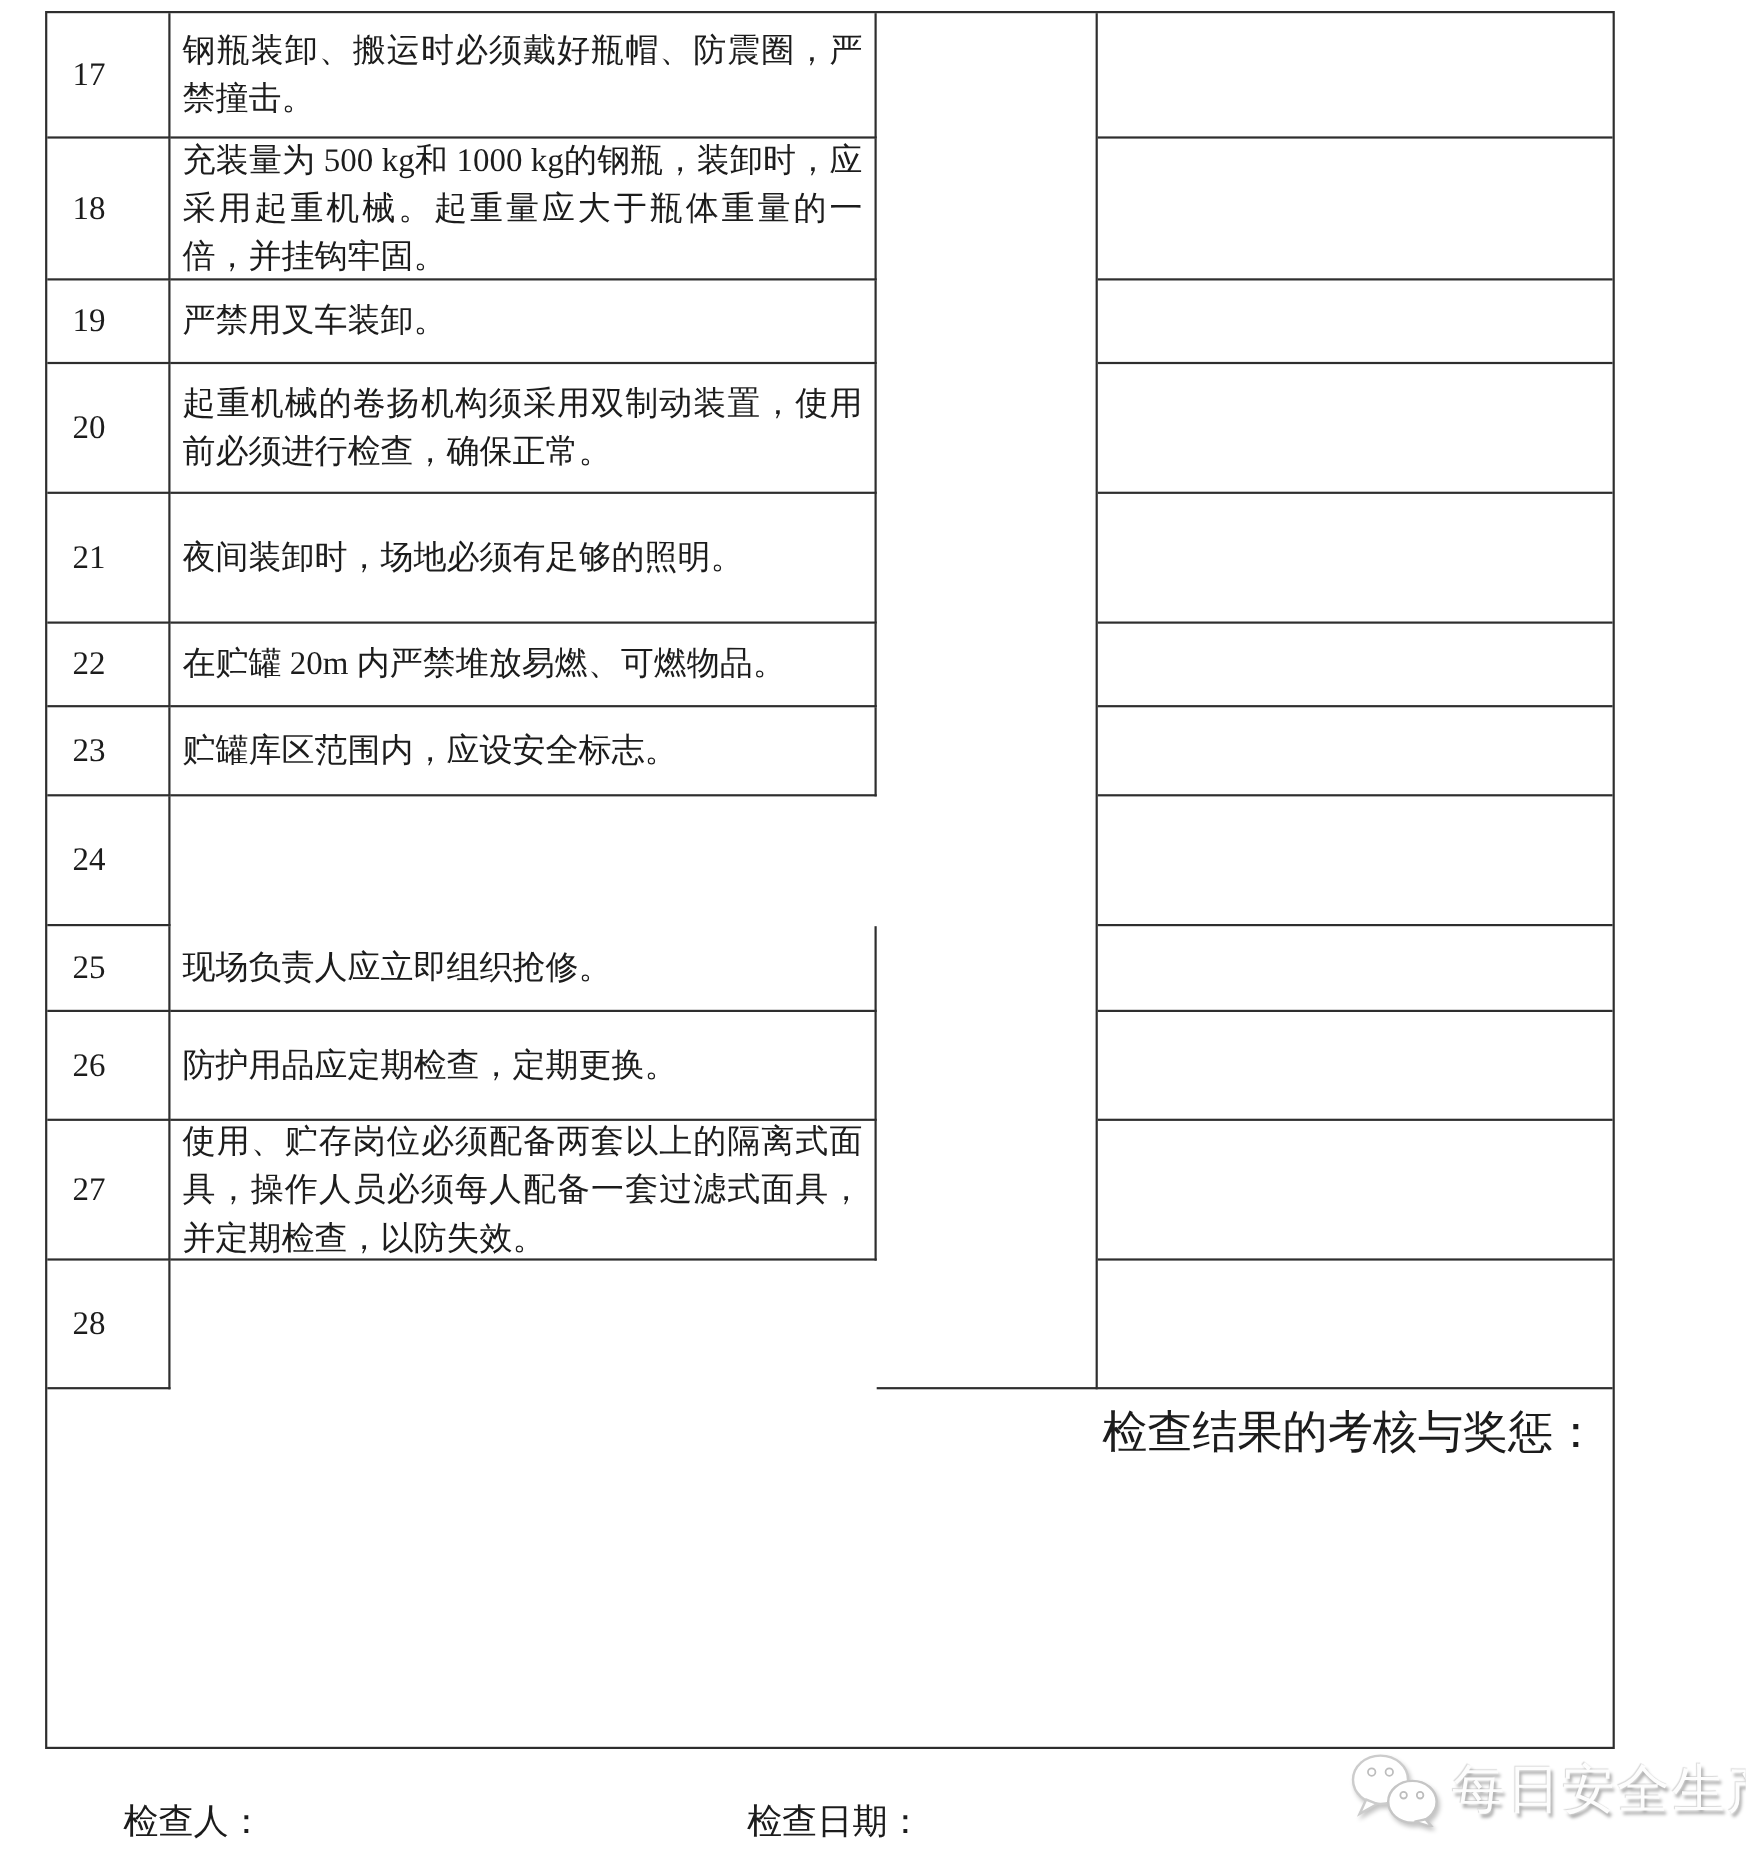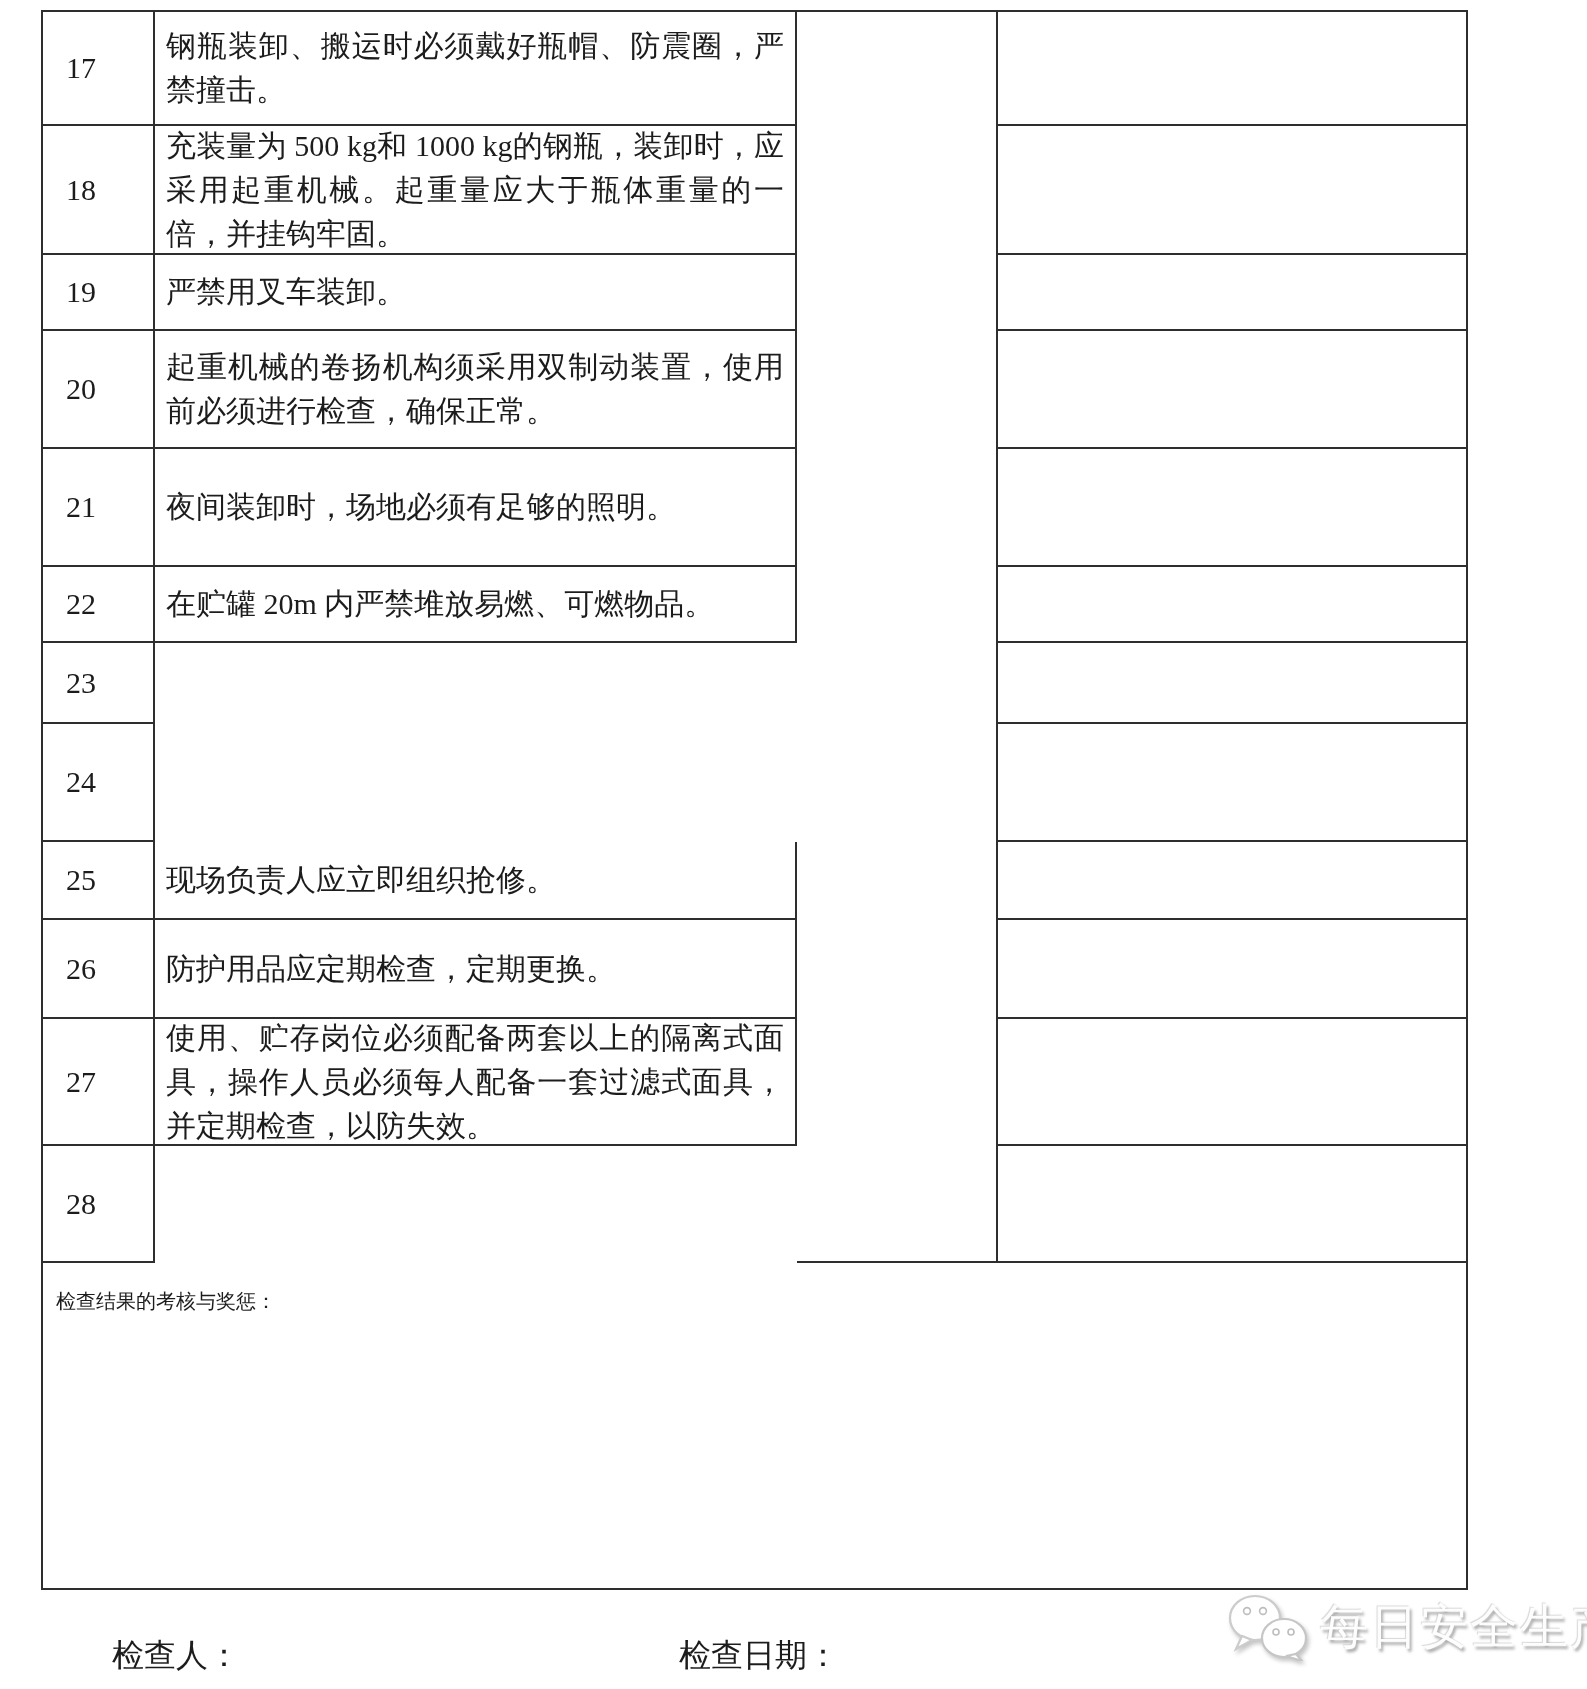--- a/index.html
+++ b/index.html
@@ -27,21 +27,21 @@
   }
   .mid{
     grid-column:3;grid-row:1/13;
     border-right:2px solid #2e2e2e;border-bottom:2px solid #2e2e2e;
   }
   .result{
     grid-column:4;border-bottom:2px solid #2e2e2e;
   }
   .assessment{
     grid-column:1/5;grid-row:13;
-    padding:16px 13px;font-size:20px;line-height:44px;align-content:start;
+    padding:16px 13px;font-size:41px;line-height:44px;align-content:start;text-align:right;
   }
   .page-footer{position:absolute;left:0;top:1634px;width:100%;height:50px;font-size:32px;padding-left:28px;}
   .inspector-label{position:absolute;left:112px;top:0;}
   .date-label{position:absolute;left:679px;top:0;font-family:Liberation Mono, monospace;}
   .watermark{
     position:absolute;left:1222px;top:1591px;height:72px;
     display:flex;align-items:center;gap:6px;
     font-family:"Liberation Sans","DejaVu Sans",sans-serif;
   }
   .wm-text{
@@ -73,20 +73,21 @@
 
   <div class="cell num" style="grid-row:5">21</div>
   <div class="cell txt" style="grid-row:5">夜间装卸时，场地必须有足够的照明。</div>
   <div class="cell result" style="grid-row:5"></div>
 
   <div class="cell num" style="grid-row:6">22</div>
   <div class="cell txt" style="grid-row:6">在贮罐 20m 内严禁堆放易燃、可燃物品。</div>
   <div class="cell result" style="grid-row:6"></div>
 
   <div class="cell num" style="grid-row:7">23</div>
+  <div class="cell txt" style="grid-row:7">贮罐库区范围内，应设安全标志。</div>
   <div class="cell result" style="grid-row:7"></div>
 
   <div class="cell num" style="grid-row:8">24</div>
   <div class="cell result" style="grid-row:8"></div>
 
   <div class="cell num" style="grid-row:9">25</div>
   <div class="cell txt" style="grid-row:9">现场负责人应立即组织抢修。</div>
   <div class="cell result" style="grid-row:9"></div>
 
   <div class="cell num" style="grid-row:10">26</div>

